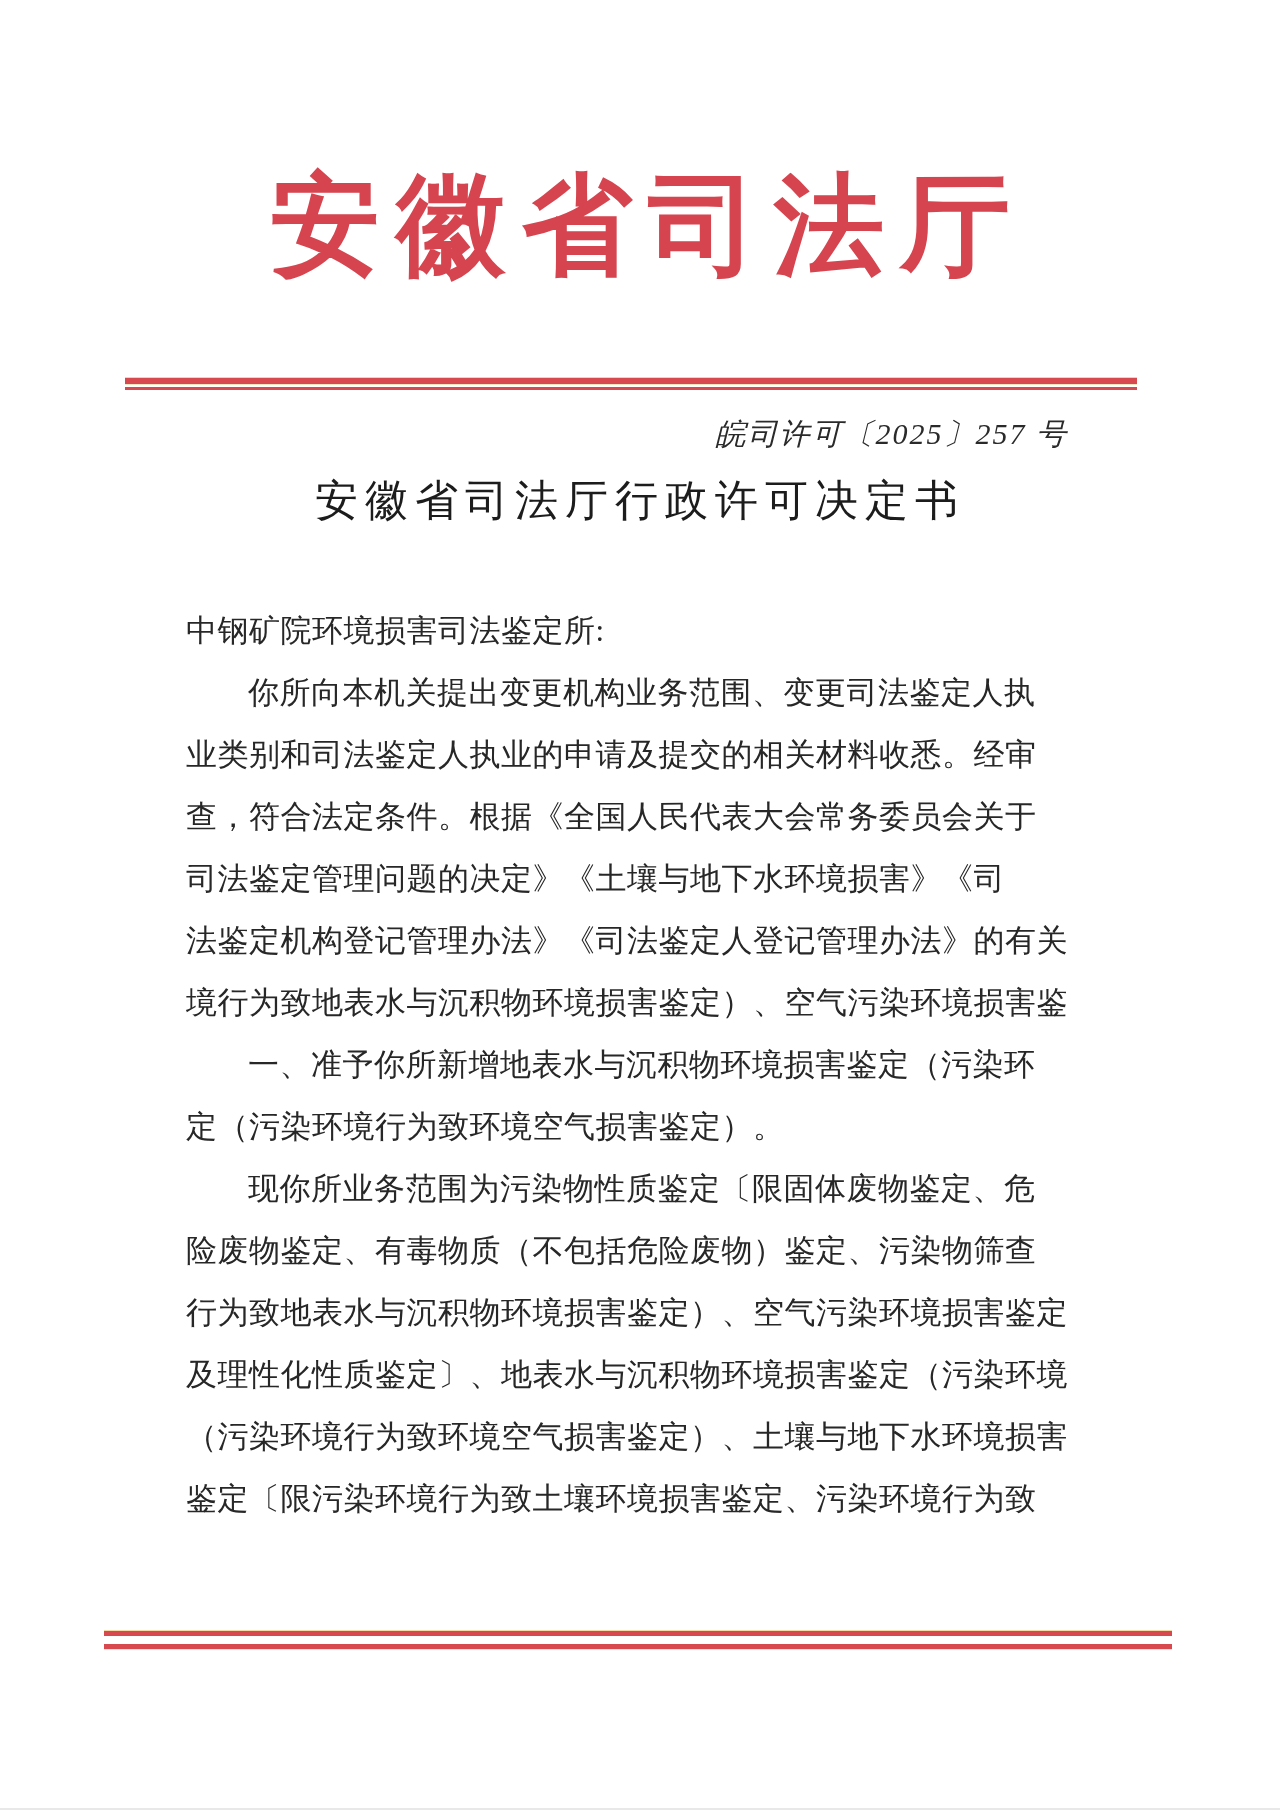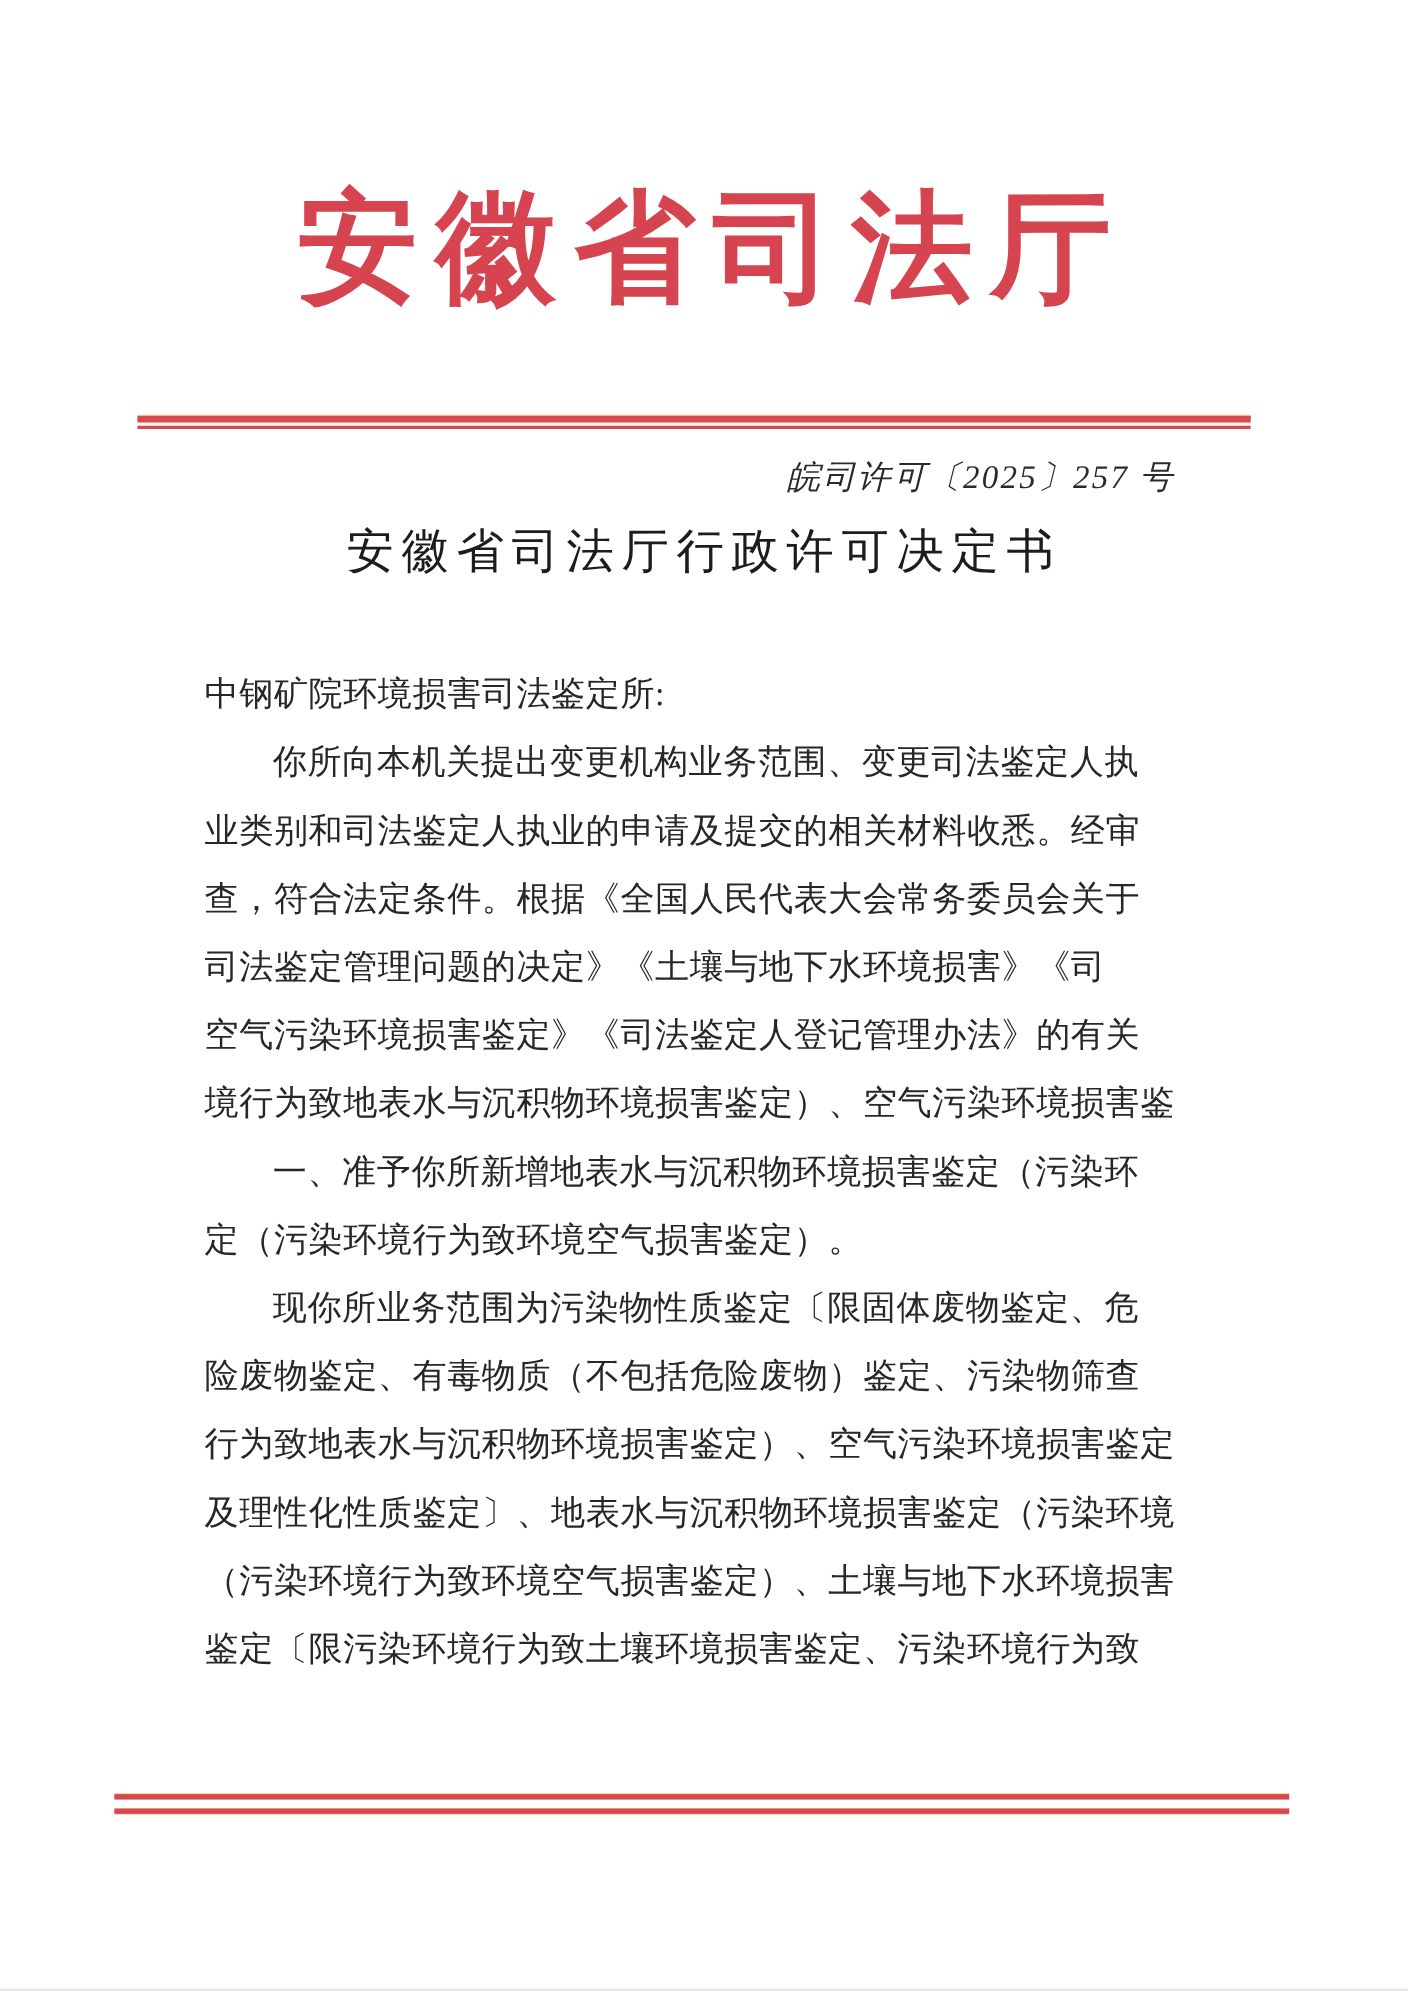--- a/index.html
+++ b/index.html
@@ -121,21 +121,21 @@
   <div class="docnum">皖司许可〔2025〕257 号</div>
 
   <div class="doc-title">安徽省司法厅行政许可决定书</div>
 
   <div class="doc-body">
     <div class="line">中钢矿院环境损害司法鉴定所:</div>
     <div class="line indent">你所向本机关提出变更机构业务范围、变更司法鉴定人执</div>
     <div class="line">业类别和司法鉴定人执业的申请及提交的相关材料收悉。经审</div>
     <div class="line">查，符合法定条件。根据《全国人民代表大会常务委员会关于</div>
     <div class="line">司法鉴定管理问题的决定》《土壤与地下水环境损害》《司</div>
-    <div class="line">空气污染环境损害鉴定》《司法鉴定人登记管理办法》的有关</div>
+    <div class="line">法鉴定机构登记管理办法》《司法鉴定人登记管理办法》的有关</div>
     <div class="line">境行为致地表水与沉积物环境损害鉴定）、空气污染环境损害鉴</div>
     <div class="line indent">一、准予你所新增地表水与沉积物环境损害鉴定（污染环</div>
     <div class="line">定（污染环境行为致环境空气损害鉴定）。</div>
     <div class="line indent">现你所业务范围为污染物性质鉴定〔限固体废物鉴定、危</div>
     <div class="line">险废物鉴定、有毒物质（不包括危险废物）鉴定、污染物筛查</div>
     <div class="line">行为致地表水与沉积物环境损害鉴定）、空气污染环境损害鉴定</div>
     <div class="line">及理性化性质鉴定〕、地表水与沉积物环境损害鉴定（污染环境</div>
     <div class="line">（污染环境行为致环境空气损害鉴定）、土壤与地下水环境损害</div>
     <div class="line">鉴定〔限污染环境行为致土壤环境损害鉴定、污染环境行为致</div>
   </div>

